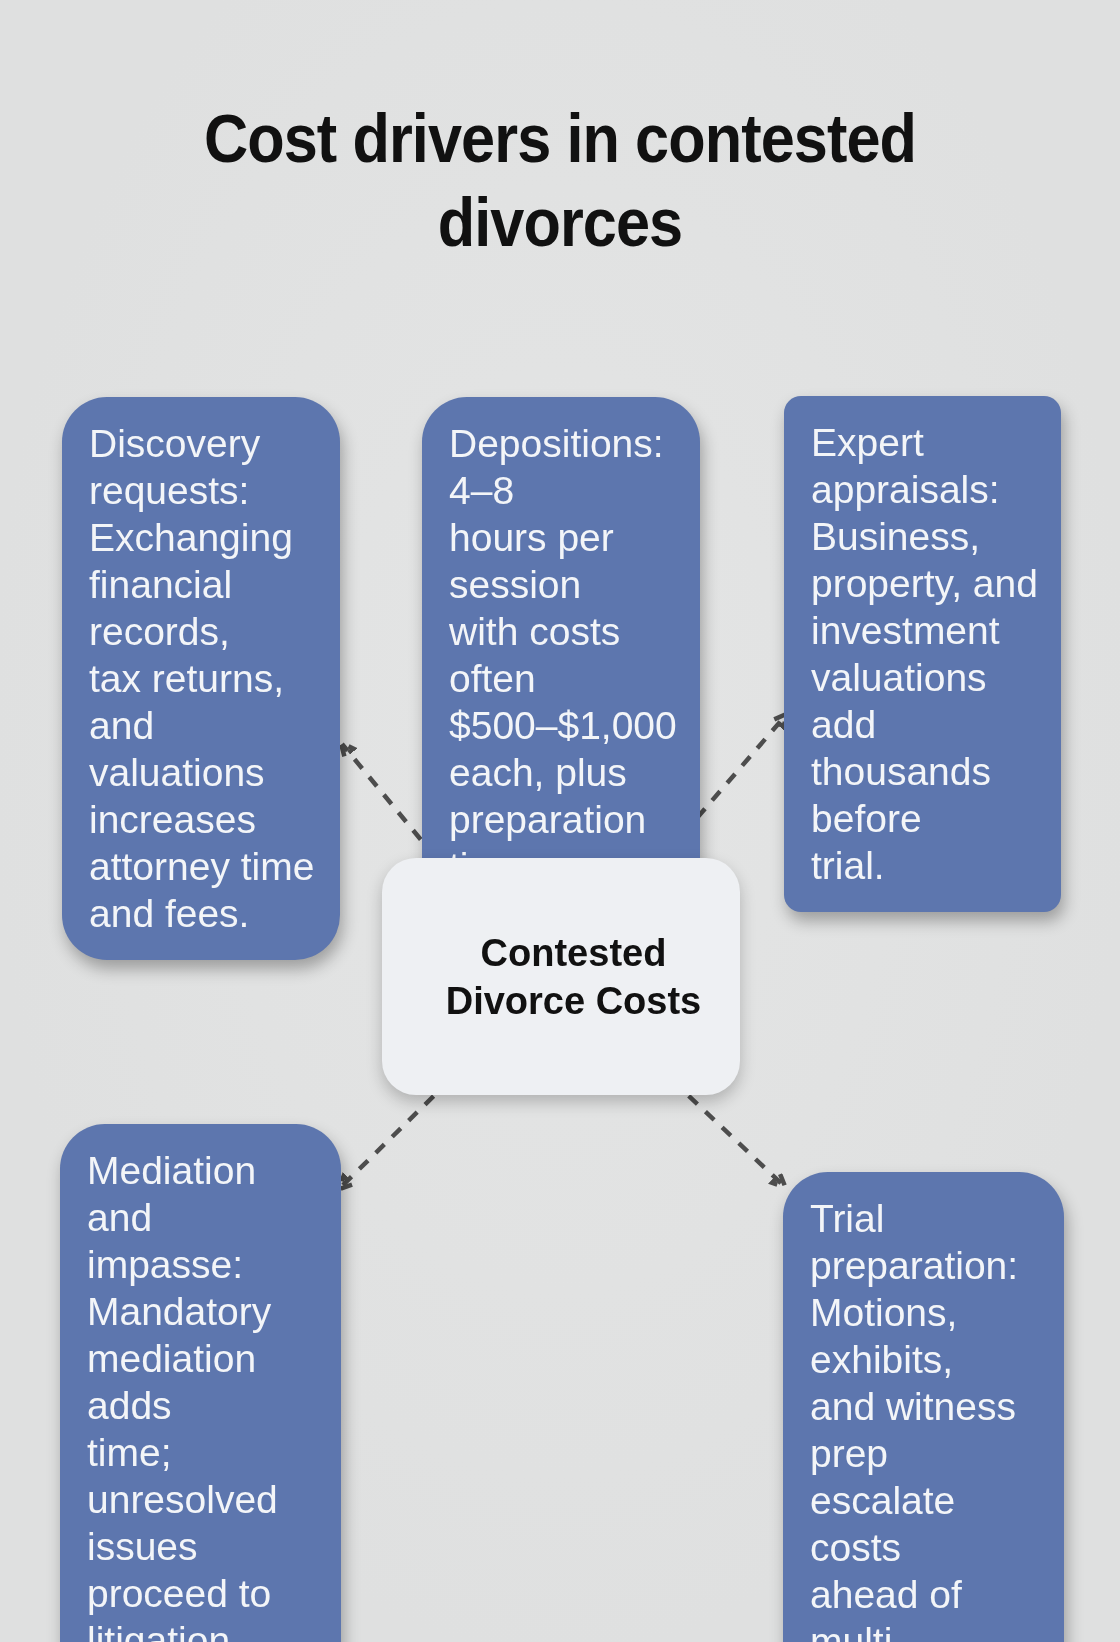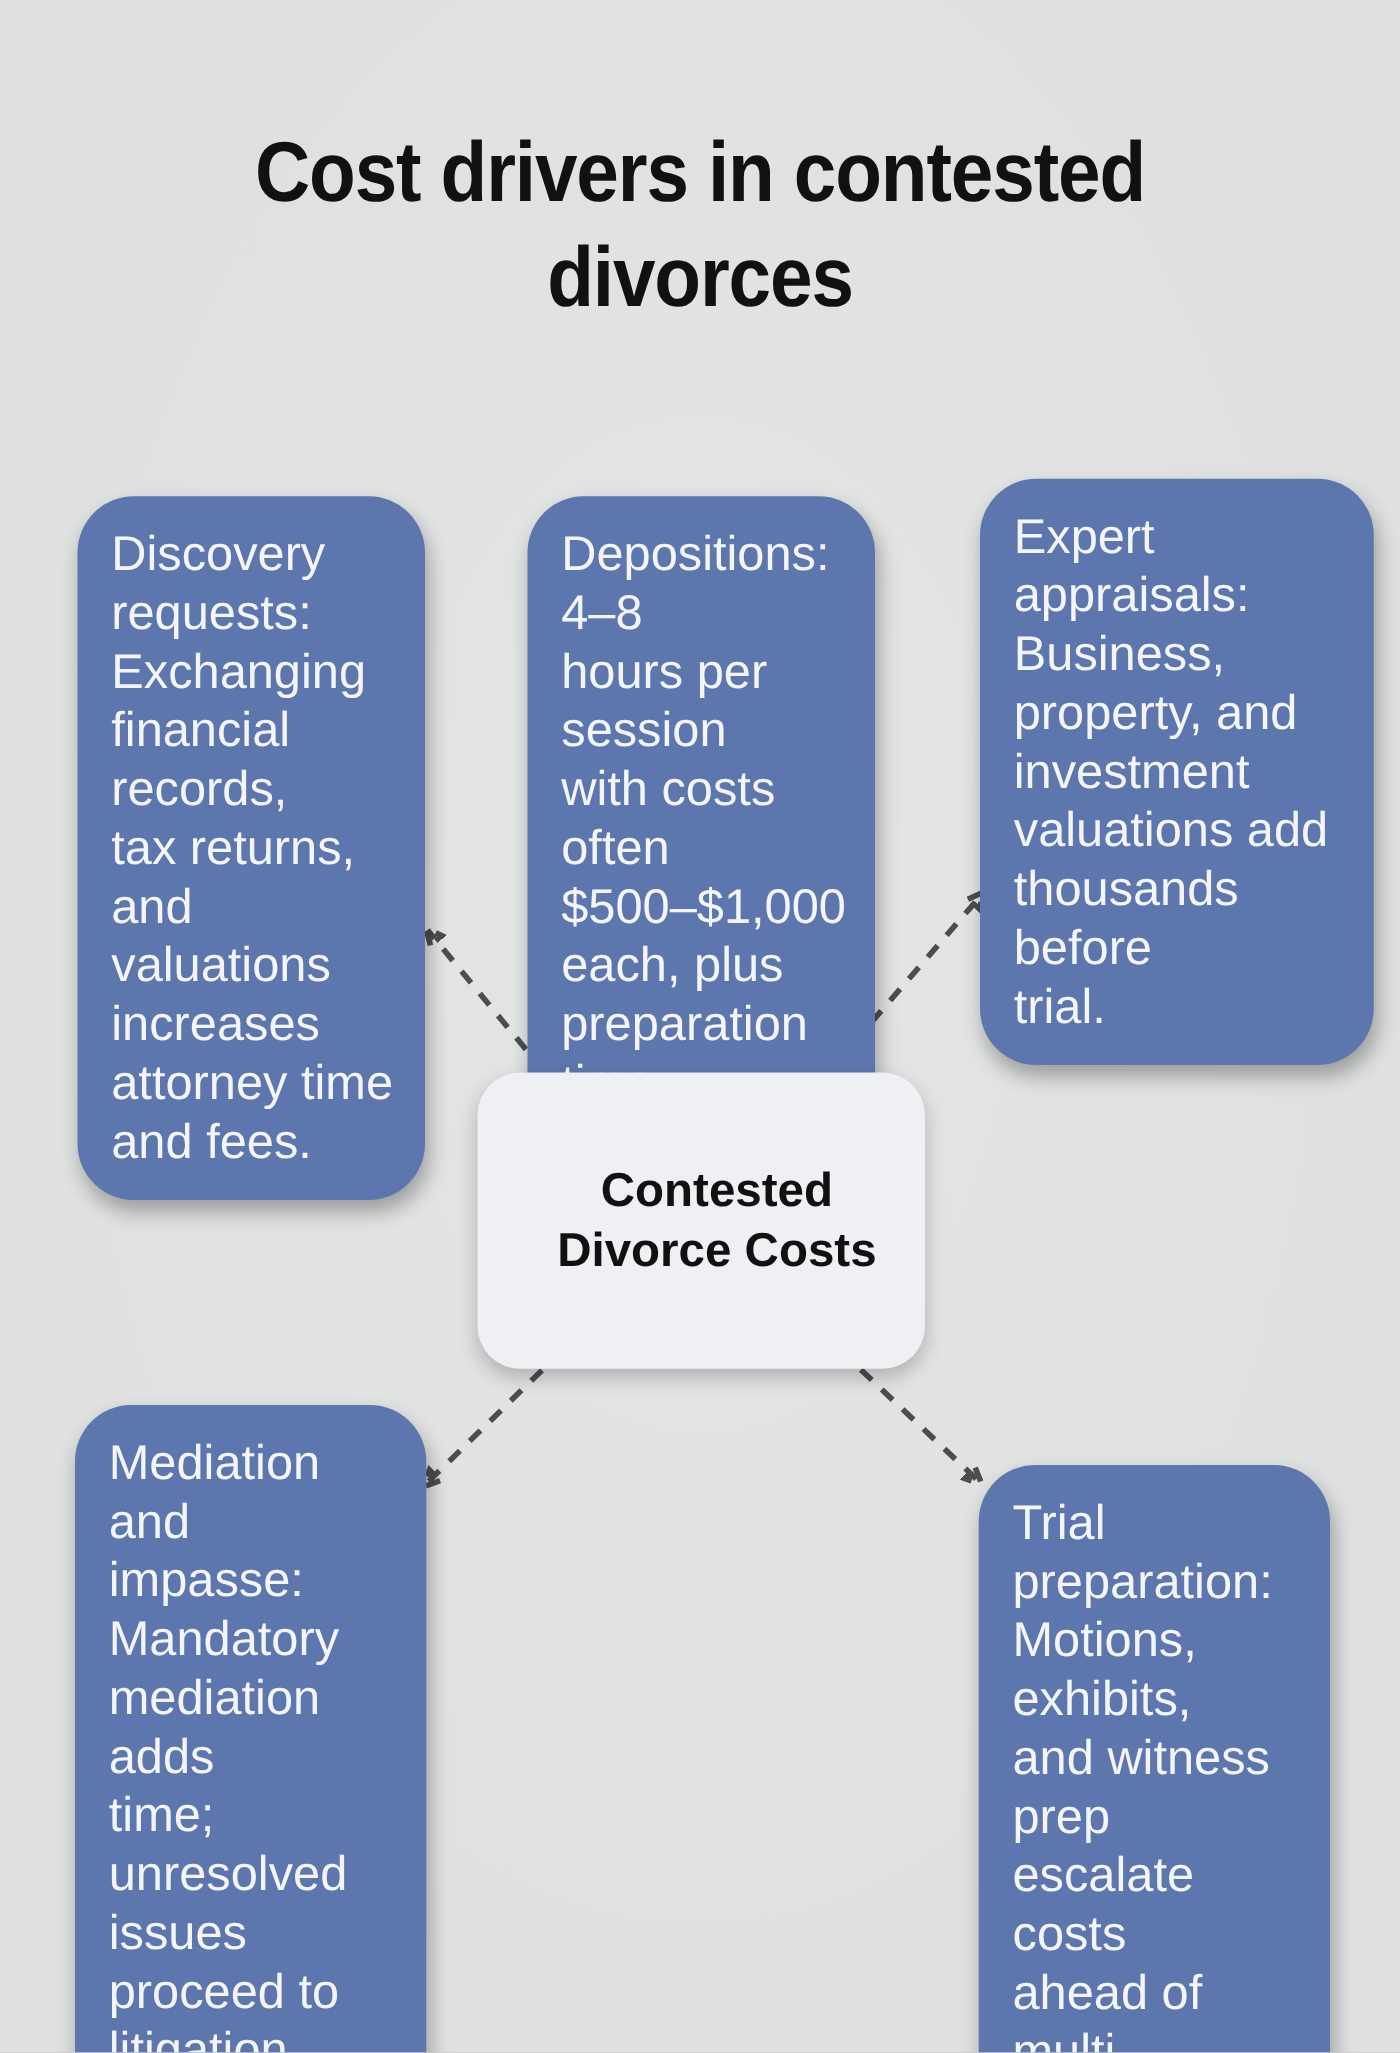--- a/index.html
+++ b/index.html
@@ -56,21 +56,21 @@
     color:var(--node_text,#f3f5f8);
     font-size:39px;
     line-height:47px;
     padding:23px 14px 23px 27px;
     border-radius:45px;
     box-shadow:3px 9px 16px rgba(0,0,0,0.30);
     white-space:pre-line;
   }
   .node-discovery  { left:62px;  top:397px;  width:278px; min-height:373px; }
   .node-depositions{ left:422px; top:397px;  width:278px; min-height:272px; }
-  .node-expert     { left:784px; top:383px;  width:315px; min-height:350px; }
+  .node-expert     { left:784px; top:396px;  width:277px; min-height:350px;border-radius:17px; }
   .node-mediation  { left:60px;  top:1124px; width:281px; min-height:308px; }
   .node-trial      { left:783px; top:1172px; width:281px; min-height:270px; }
   .center-node{
     position:absolute;
     z-index:2;
     left:382px;top:858px;
     width:358px;height:237px;
     box-sizing:border-box;
     background:var(--center_fill,#eef0f3);
     border-radius:34px;

